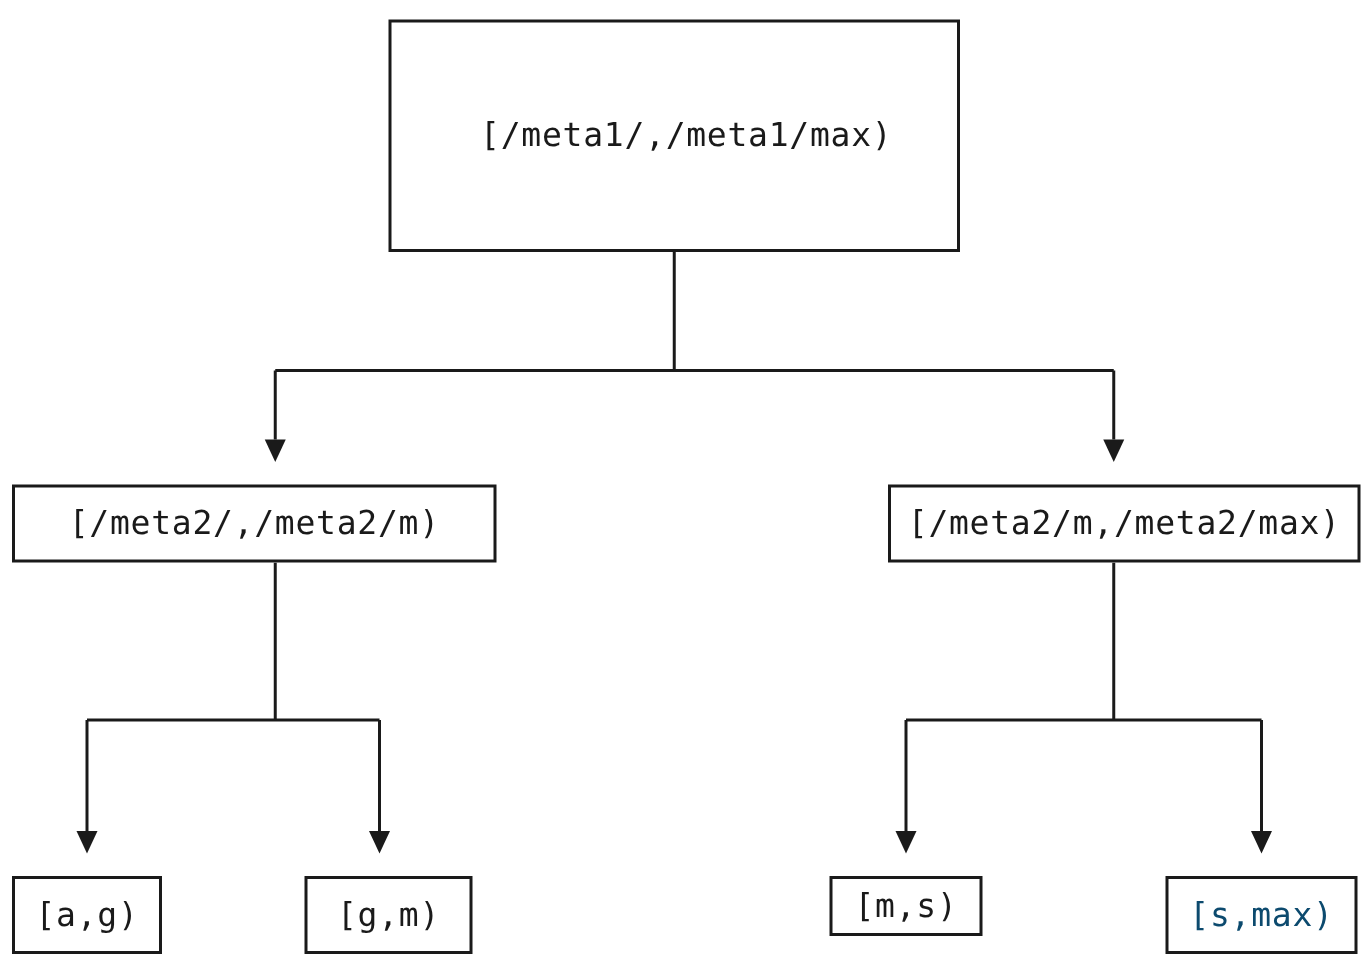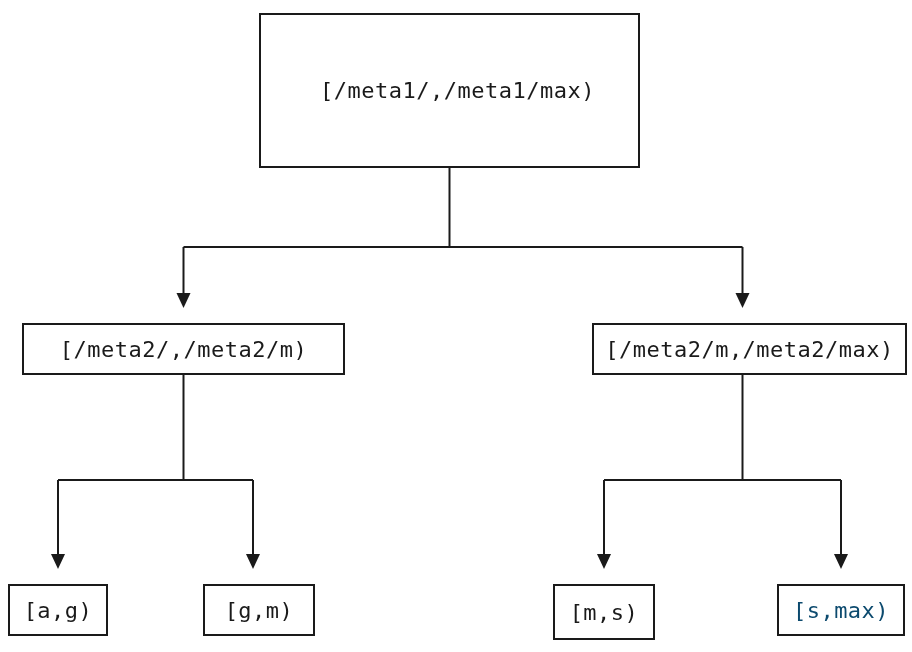--- a/index.html
+++ b/index.html
@@ -59,31 +59,31 @@
       <line x1="604" y1="480" x2="841" y2="480" stroke="#1a1a1a" stroke-width="2"></line>
       <line x1="604" y1="480" x2="604" y2="554" stroke="#1a1a1a" stroke-width="2"></line>
       <polygon points="597,554 611,554 604,569" fill="#1a1a1a"></polygon>
       <line x1="841" y1="480" x2="841" y2="554" stroke="#1a1a1a" stroke-width="2"></line>
       <polygon points="834,554 848,554 841,569" fill="#1a1a1a"></polygon>
     </svg>
 
   <div class="node" style="left: 259px; top: 13px; width: 381px; height: 155px; border-color: rgb(26, 26, 26);">
     <span class="label" style="color: rgb(26, 26, 26); margin-left: 16px;">[/meta1/,/meta1/max)</span>
   </div>
-  <div class="node" style="left: 22px; top: 323px; width: 323px; height: 52px; border-color: rgb(26, 26, 26); text-align: right;">
+  <div class="node" style="left: 8px; top: 323px; width: 323px; height: 52px; border-color: rgb(26, 26, 26); text-align: right;">
     <span class="label" style="color: rgb(26, 26, 26);">[/meta2/,/meta2/m)</span>
   </div>
   <div class="node" style="left: 592px; top: 323px; width: 315px; height: 52px; border-color: rgb(26, 26, 26);">
     <span class="label" style="color: rgb(26, 26, 26);">[/meta2/m,/meta2/max)</span>
   </div>
   <div class="node" style="left: 8px; top: 584px; width: 100px; height: 52px; border-color: rgb(26, 26, 26); align-items: center;">
     <span class="label" style="color: rgb(26, 26, 26);">[a,g)</span>
   </div>
   <div class="node" style="left: 203px; top: 584px; width: 112px; height: 52px; border-color: rgb(26, 26, 26);">
     <span class="label" style="color: rgb(26, 26, 26);">[g,m)</span>
   </div>
-  <div class="node" style="left: 553px; top: 584px; width: 102px; height: 56px; border-color: rgb(26, 26, 26);">
+  <div class="node" style="left: 553px; top: 584px; width: 102px; height: 40px; border-color: rgb(26, 26, 26);">
     <span class="label" style="color: rgb(26, 26, 26);">[m,s)</span>
   </div>
   <div class="node" style="left: 777px; top: 584px; width: 128px; height: 52px; border-color: rgb(26, 26, 26);">
     <span class="label" style="color: #0c4a6e;">[s,max)</span>
   </div>
 </div>
 
 </body></html>

